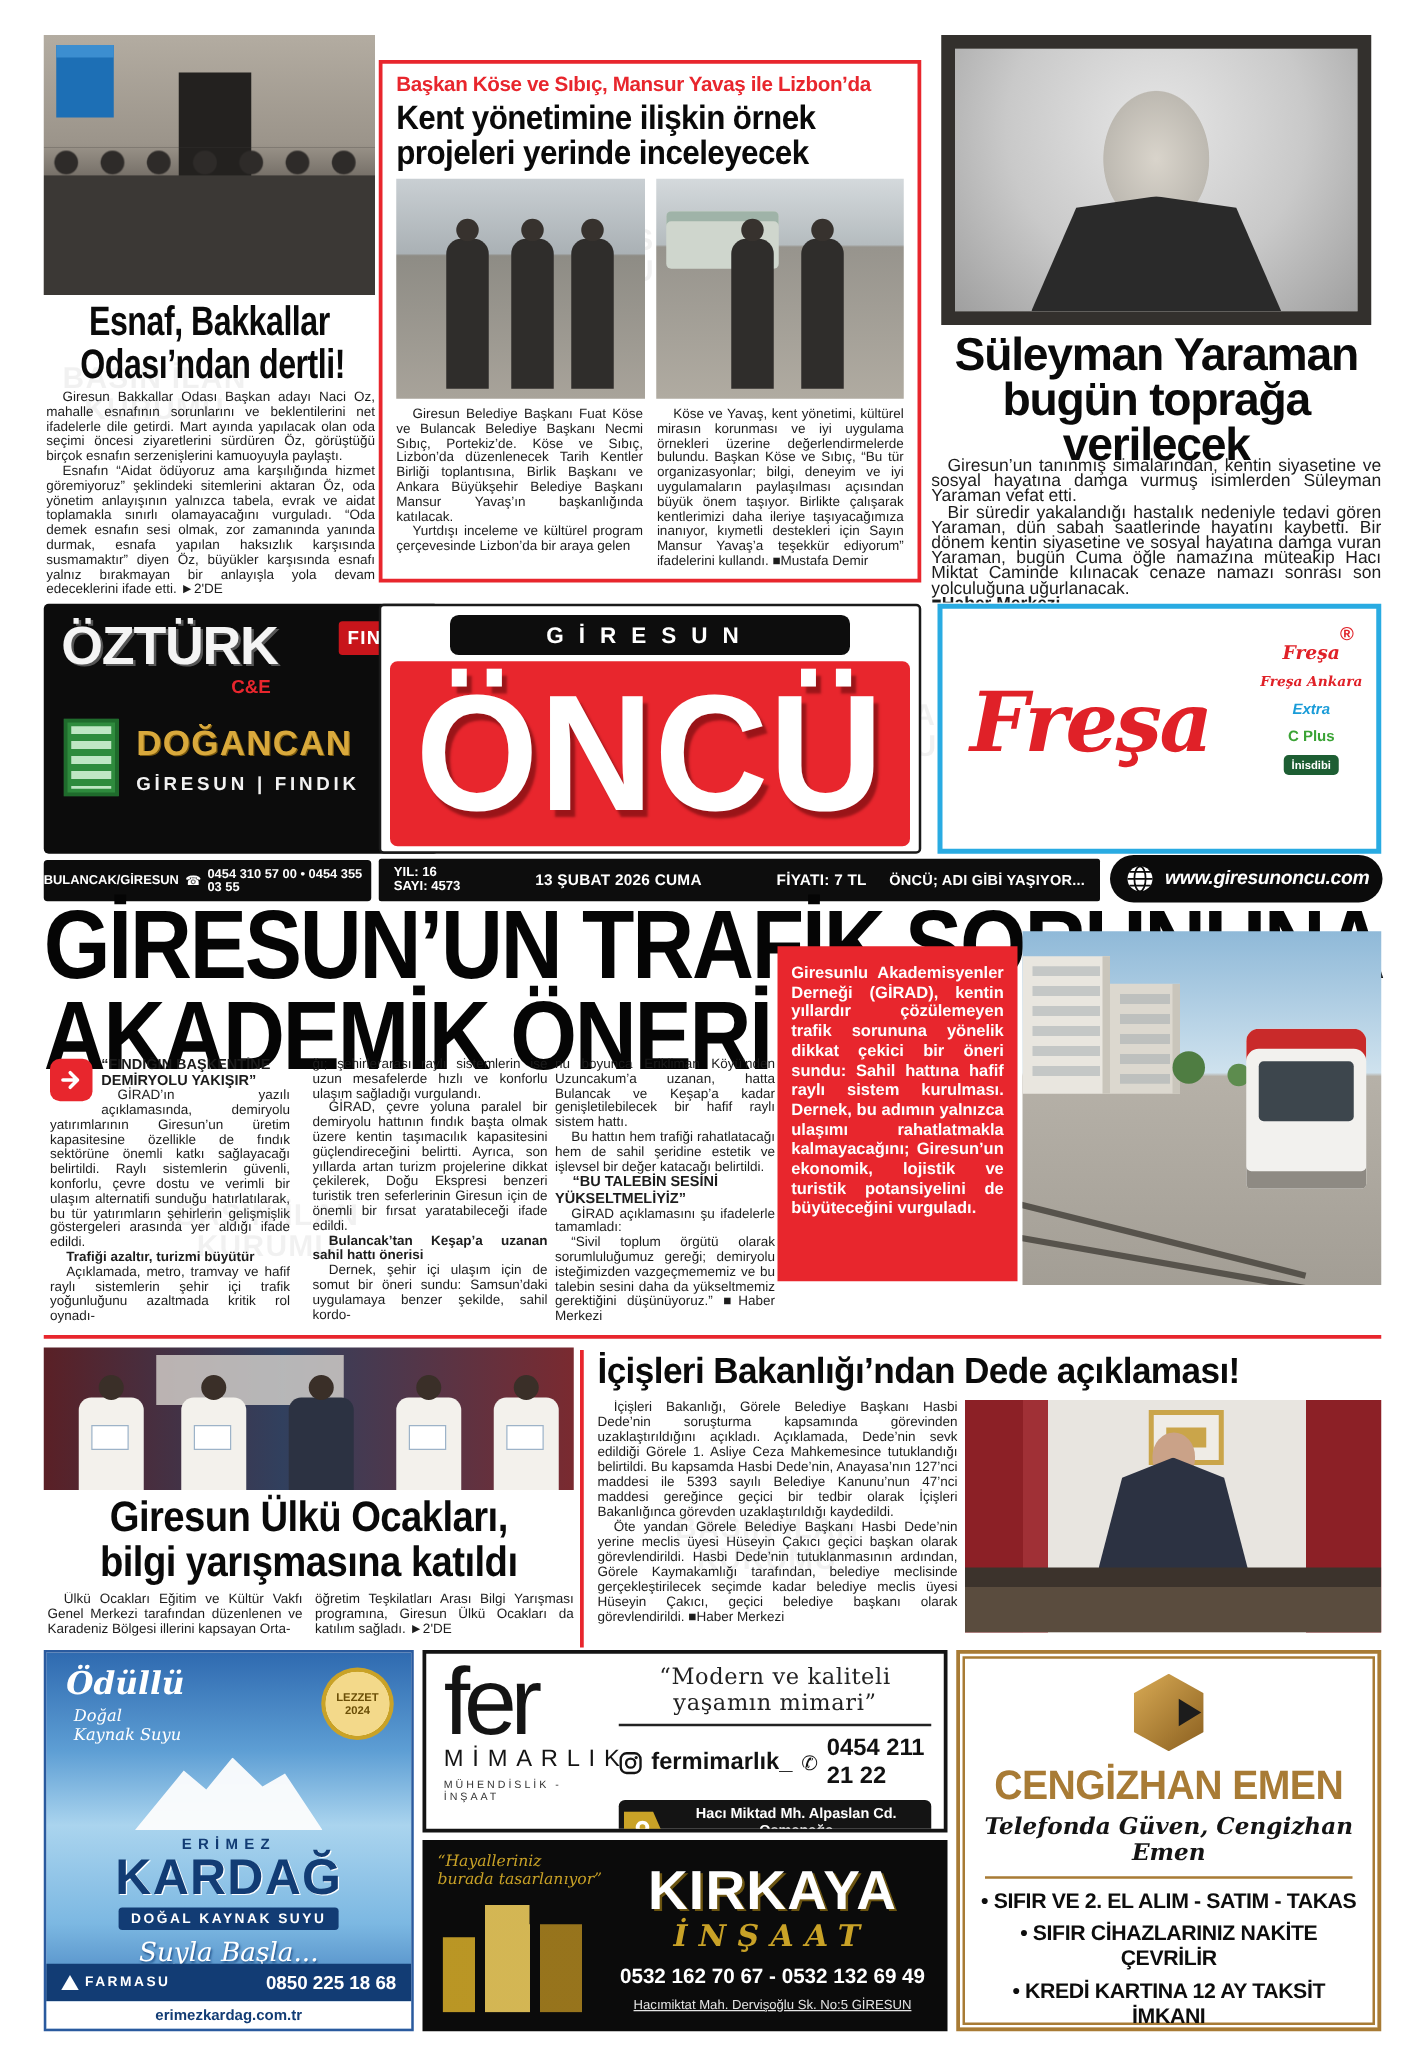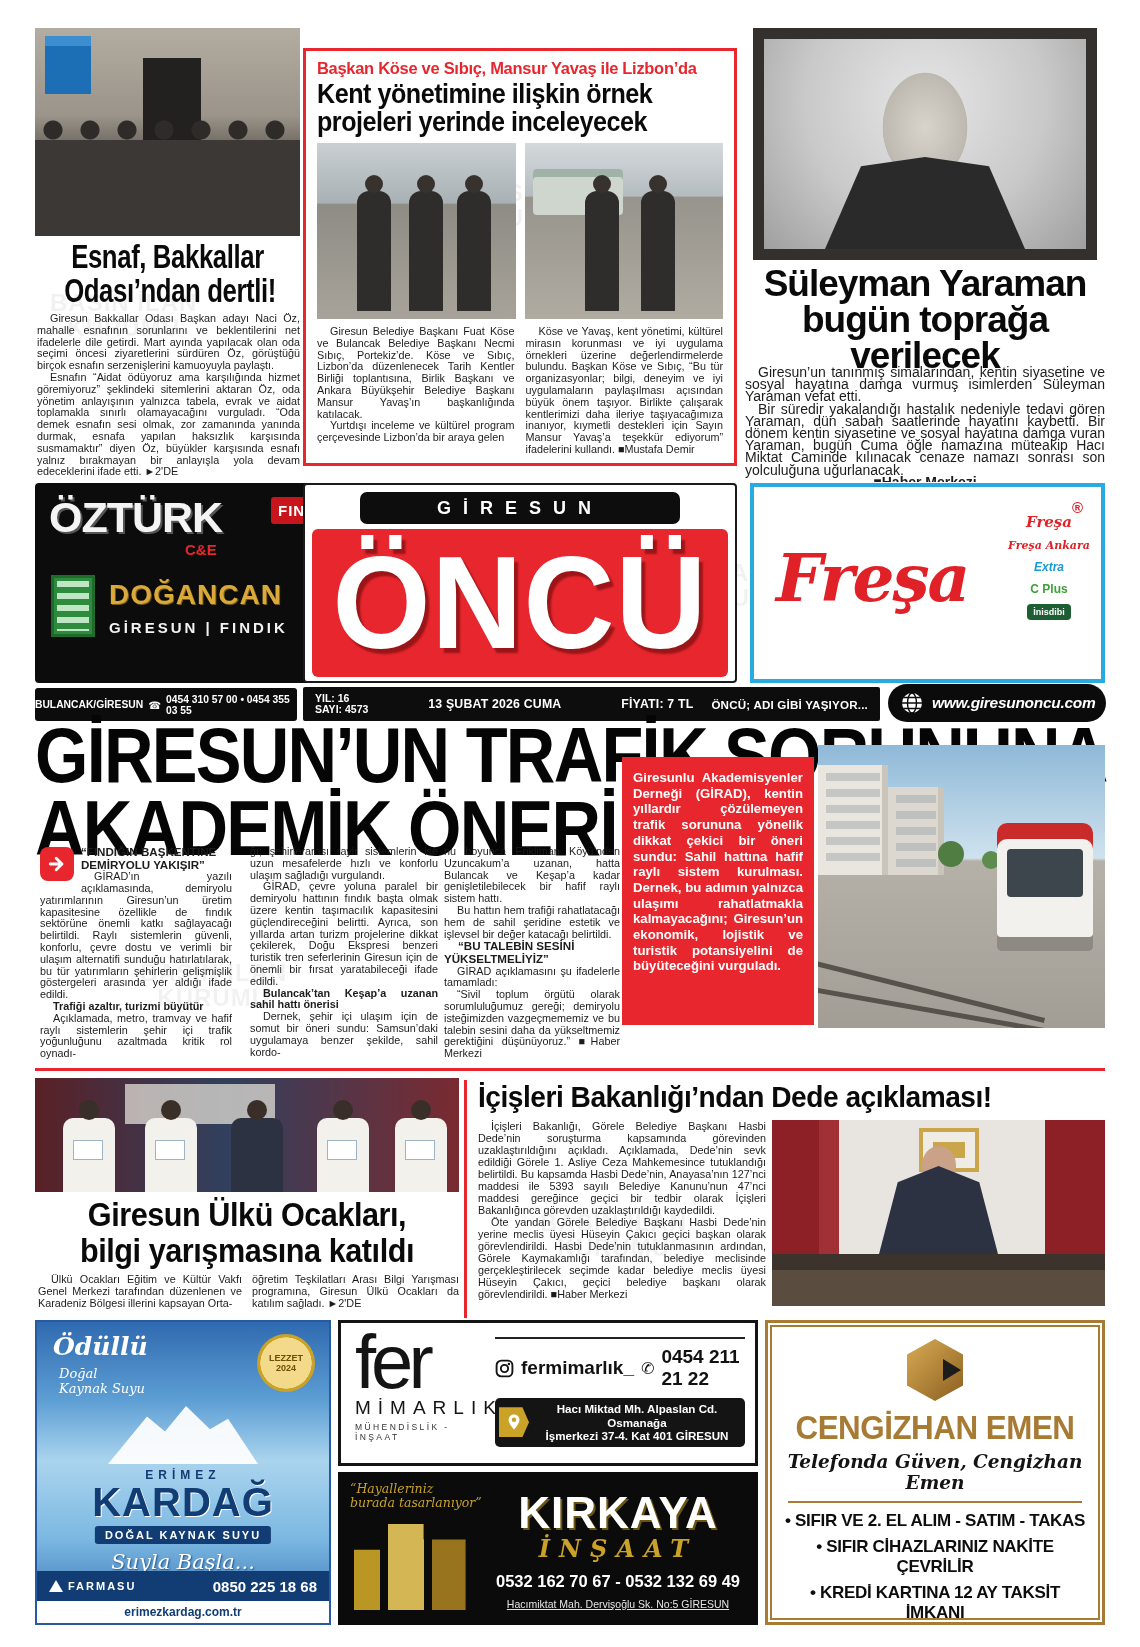--- a/index.html
+++ b/index.html
@@ -50,21 +50,21 @@
   .kent-col { width:200px; height:128px; }
 
   
   #yaraman-photo { left:753px; top:28px; width:344px; height:232px; border:11px solid #33302d; background:
     radial-gradient(ellipse 70px 90px at 50% 42%,#d9d4cb 0%,#bdb9b1 60%,transparent 61%),
     radial-gradient(circle at 50% 30%,#e6e6e6 0%,#c9c9c9 55%,#9f9f9f 100%); overflow:hidden; }
   #yaraman-photo .suit { position:absolute; left:50%; bottom:0; width:200px; height:92px; transform:translateX(-50%);
     background:#2a2a2a; clip-path:polygon(0 100%,18% 10%,50% 0,82% 10%,100% 100%); }
   #yaraman-headline { left:745px; top:266px; width:360px; font-size:37px; line-height:36px; text-align:center; letter-spacing:-1px; }
   #yaraman-body { left:745px; top:366px; width:360px; height:116px; font-size:14px; line-height:12.2px; }
-  #yaraman-byline { text-align:center; font-weight:700; text-indent:0 !important; }
+  #yaraman-byline { text-align:left; font-weight:700; text-indent:0 !important; }
 
   
   #ozturk-ad { left:35px; top:483px; width:316px; height:200px; background:#0c0c0c; border-radius:4px; overflow:hidden; color:#fff; }
   #ozturk-brand { position:absolute; left:14px; top:10px; font-size:43px; font-weight:900; letter-spacing:-1px;
     color:#f4f4f4; text-shadow:2px 2px 0 #555; }
   #ozturk-ce { position:absolute; left:150px; top:58px; color:#e8262d; font-weight:900; font-size:15px; }
   #ozturk-findik { position:absolute; right:10px; top:14px; background:#c8151b; color:#fff; font-weight:900;
     font-size:15px; padding:5px 7px; border-radius:3px; letter-spacing:1px; }
   #ozturk-bld { position:absolute; left:16px; top:92px; width:44px; height:62px; background:#2e8b3d;
     box-shadow:inset 0 0 0 3px #1f6b2c; }
@@ -500,20 +500,21 @@
     <div id="kardag-web">erimezkardag.com.tr</div>
   </div>
 
   <div class="abs" id="fer-ad">
     <div id="fer-left">
       <div id="fer-logo">fer</div>
       <div id="fer-word">MİMARLIK</div>
       <div id="fer-sub">MÜHENDİSLİK - İNŞAAT</div>
     </div>
     <div id="fer-right">
+      <div id="fer-quote">“Modern ve kaliteli yaşamın mimari”</div>
       <hr>
       <div id="fer-contact">
         <span>
           <svg width="19" height="19" viewBox="0 0 24 24">
               <rect x="2" y="2" width="20" height="20" rx="6" f="" fill="none" stroke="#141414" stroke-width="2.4"></rect>
               <circle cx="12" cy="12" r="4.6" fill="none" stroke="#141414" stroke-width="2.4"></circle>
               <circle cx="17.6" cy="6.4" r="1.6" fill="#141414"></circle>
             </svg>
         </span>
         <span>fermimarlık_</span>

